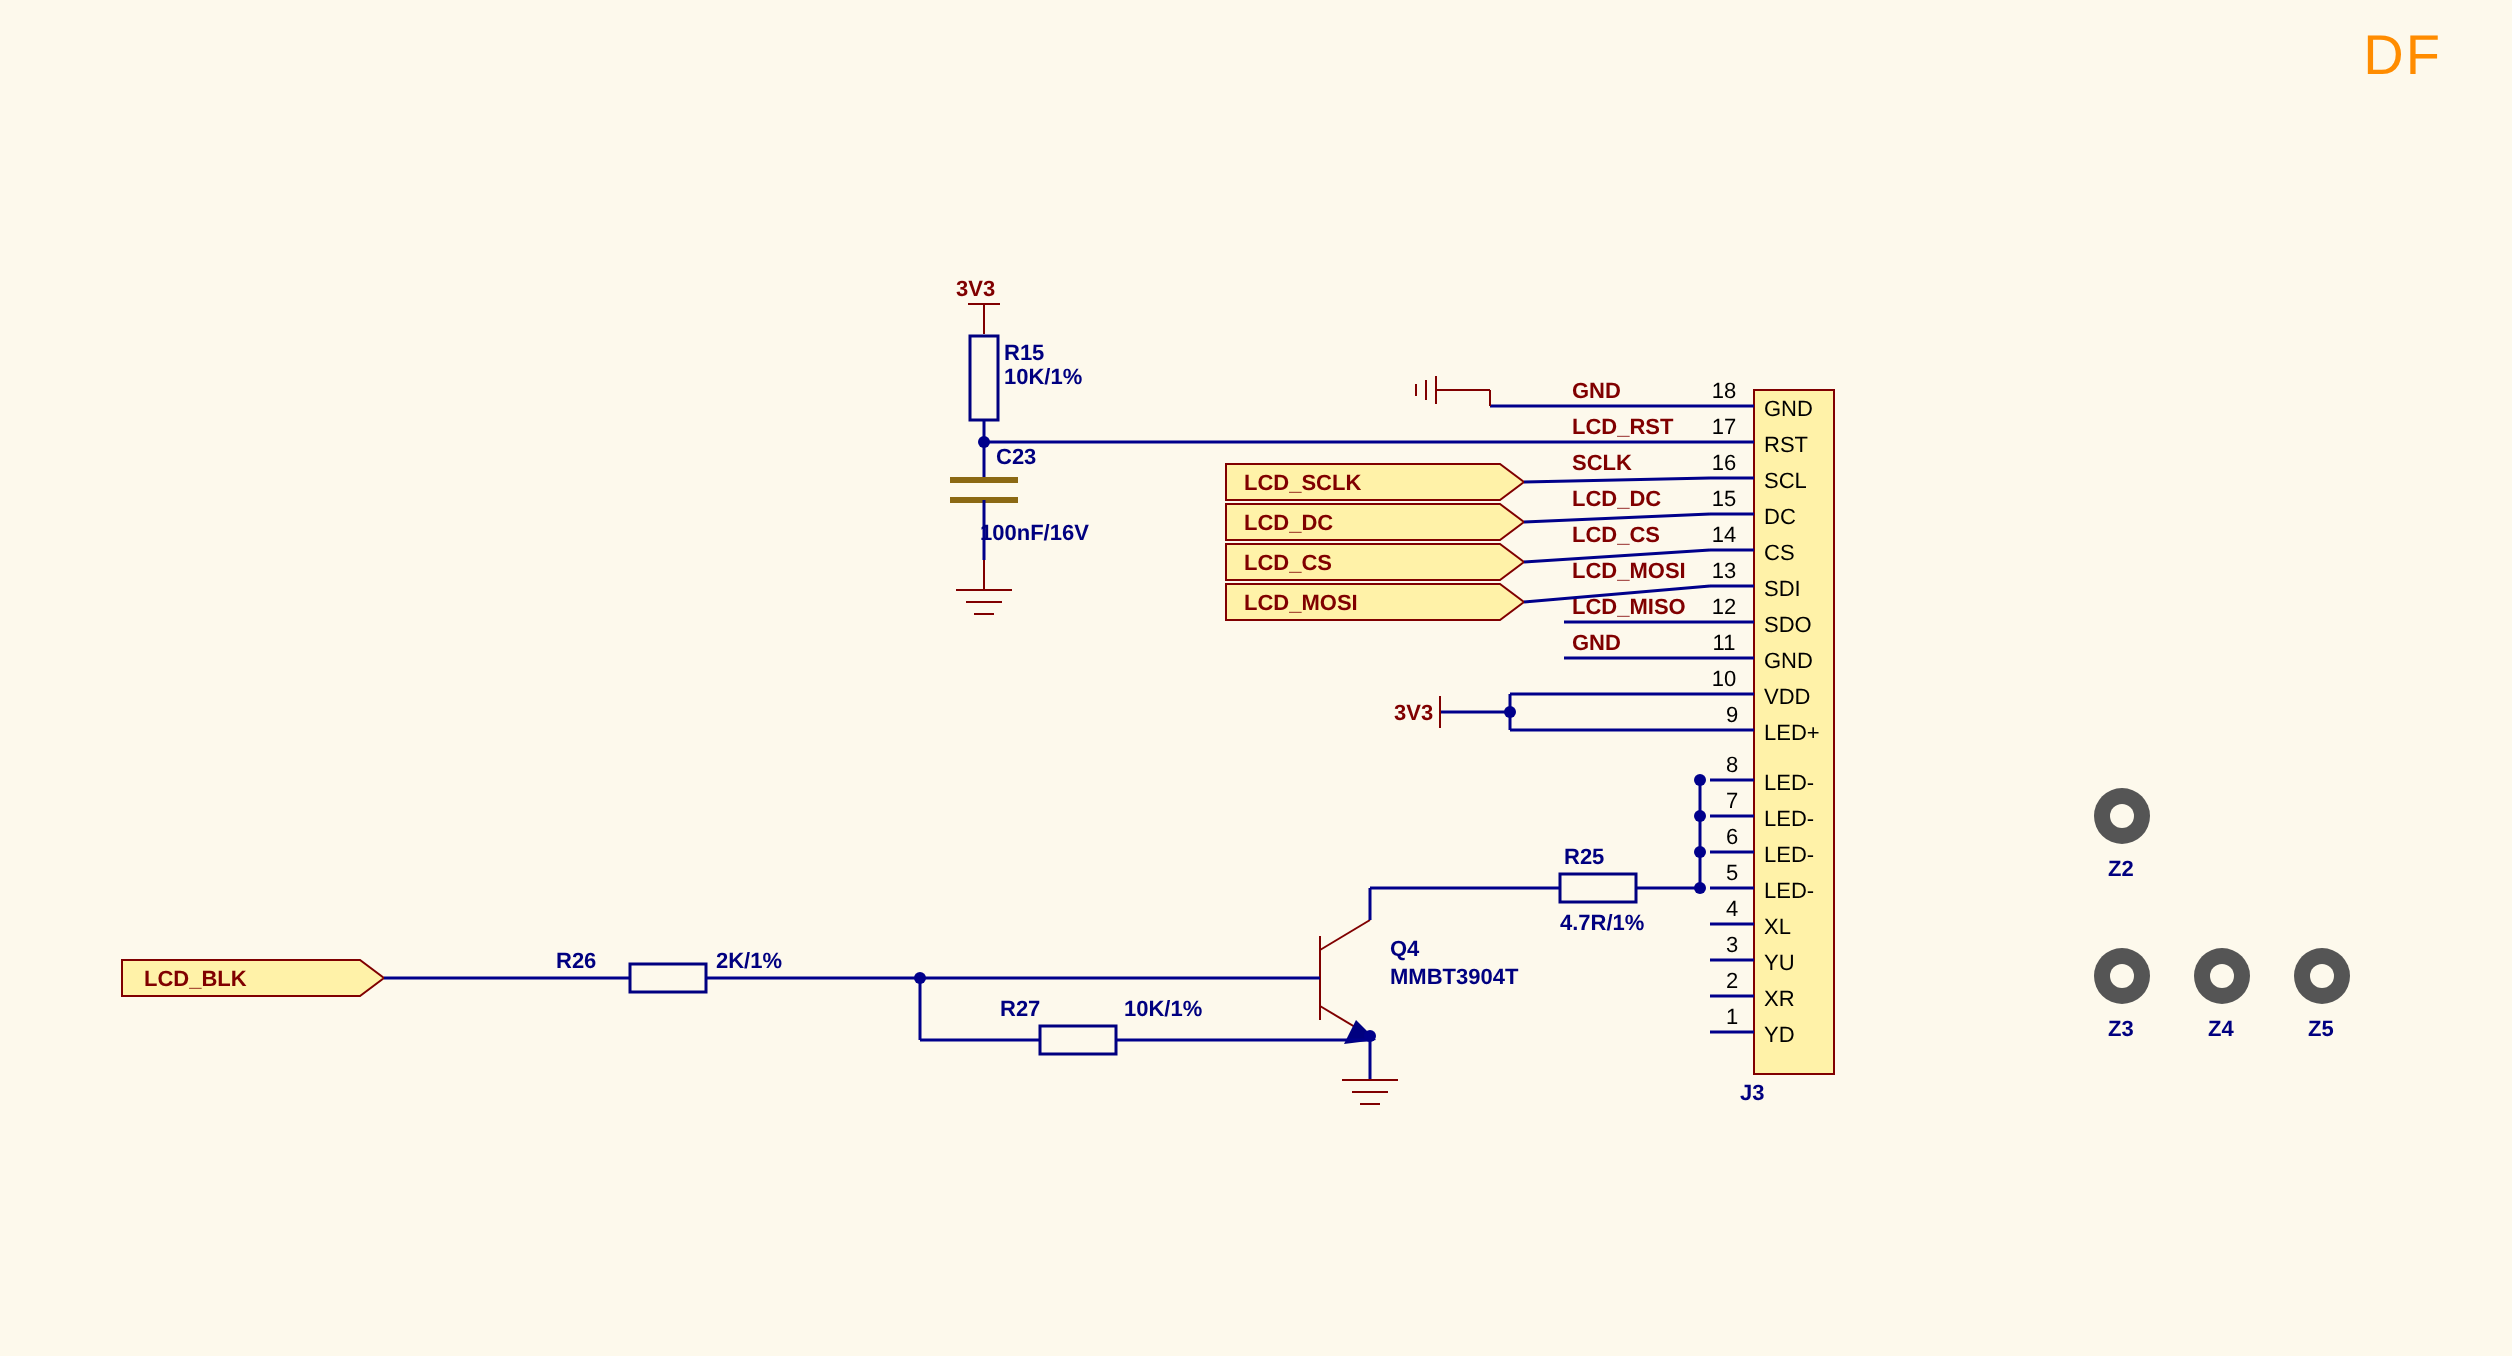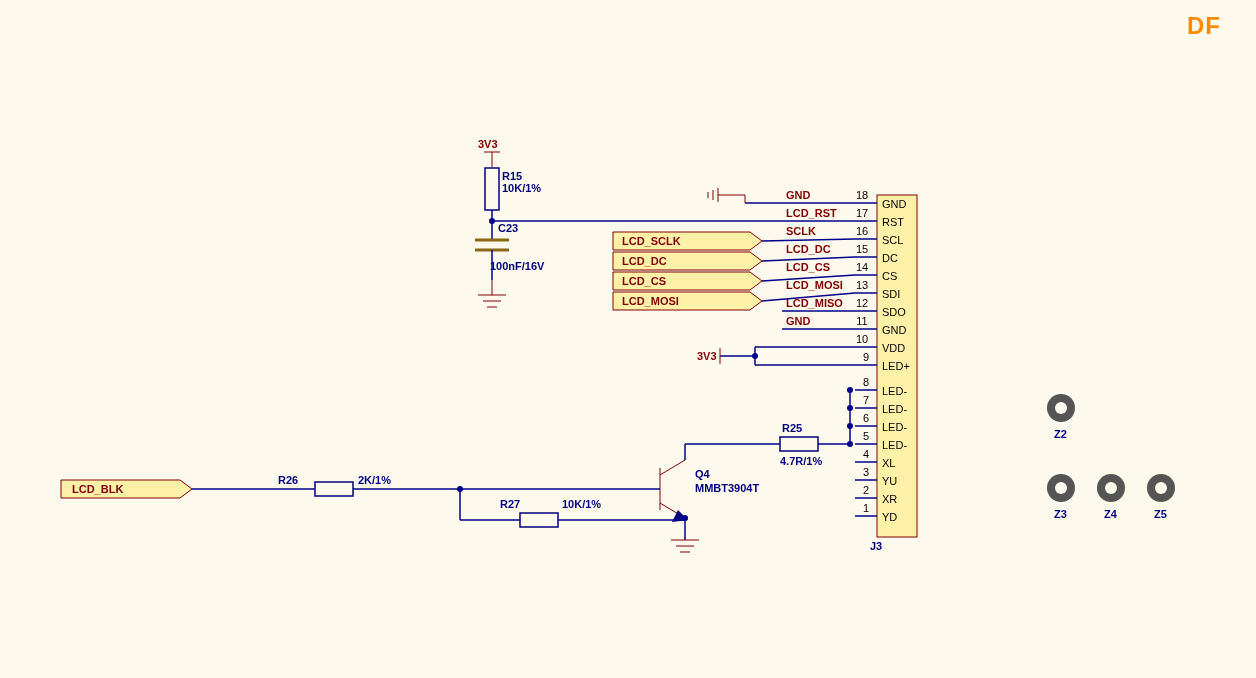--- a/index.html
+++ b/index.html
@@ -14,21 +14,21 @@
   }
   svg { position: absolute; top: 0; left: 0; }
   .txt { font-family: Arial, sans-serif; font-size: 11px; }
   .bold { font-weight: bold; }
   .maroon { fill: #800000; }
   .blue { fill: #000080; }
   .black { fill: #000000; }
   .wire { stroke: #00008b; stroke-width: 1.5; fill: none; }
   .thin { stroke: #800000; stroke-width: 1; fill: none; }
   .box-y { fill: #fff2a8; stroke: #800000; stroke-width: 1; }
-  .watermark { position: absolute; top: 12px; right: 35px; font-weight: bold; font-size: 24px; color: #ff8c00; letter-spacing: 1px; }
+  .watermark { position: absolute; top: 12px; right: 35px; font-weight: normal; font-size: 28px; color: #ff8c00; letter-spacing: 1px; }
 </style>
 </head>
 <body>
 
 <div class="watermark">DF</div>
 
 <svg width="1256" height="678">
 
   <rect x="877" y="195" width="40" height="342" class="box-y"></rect>
 

